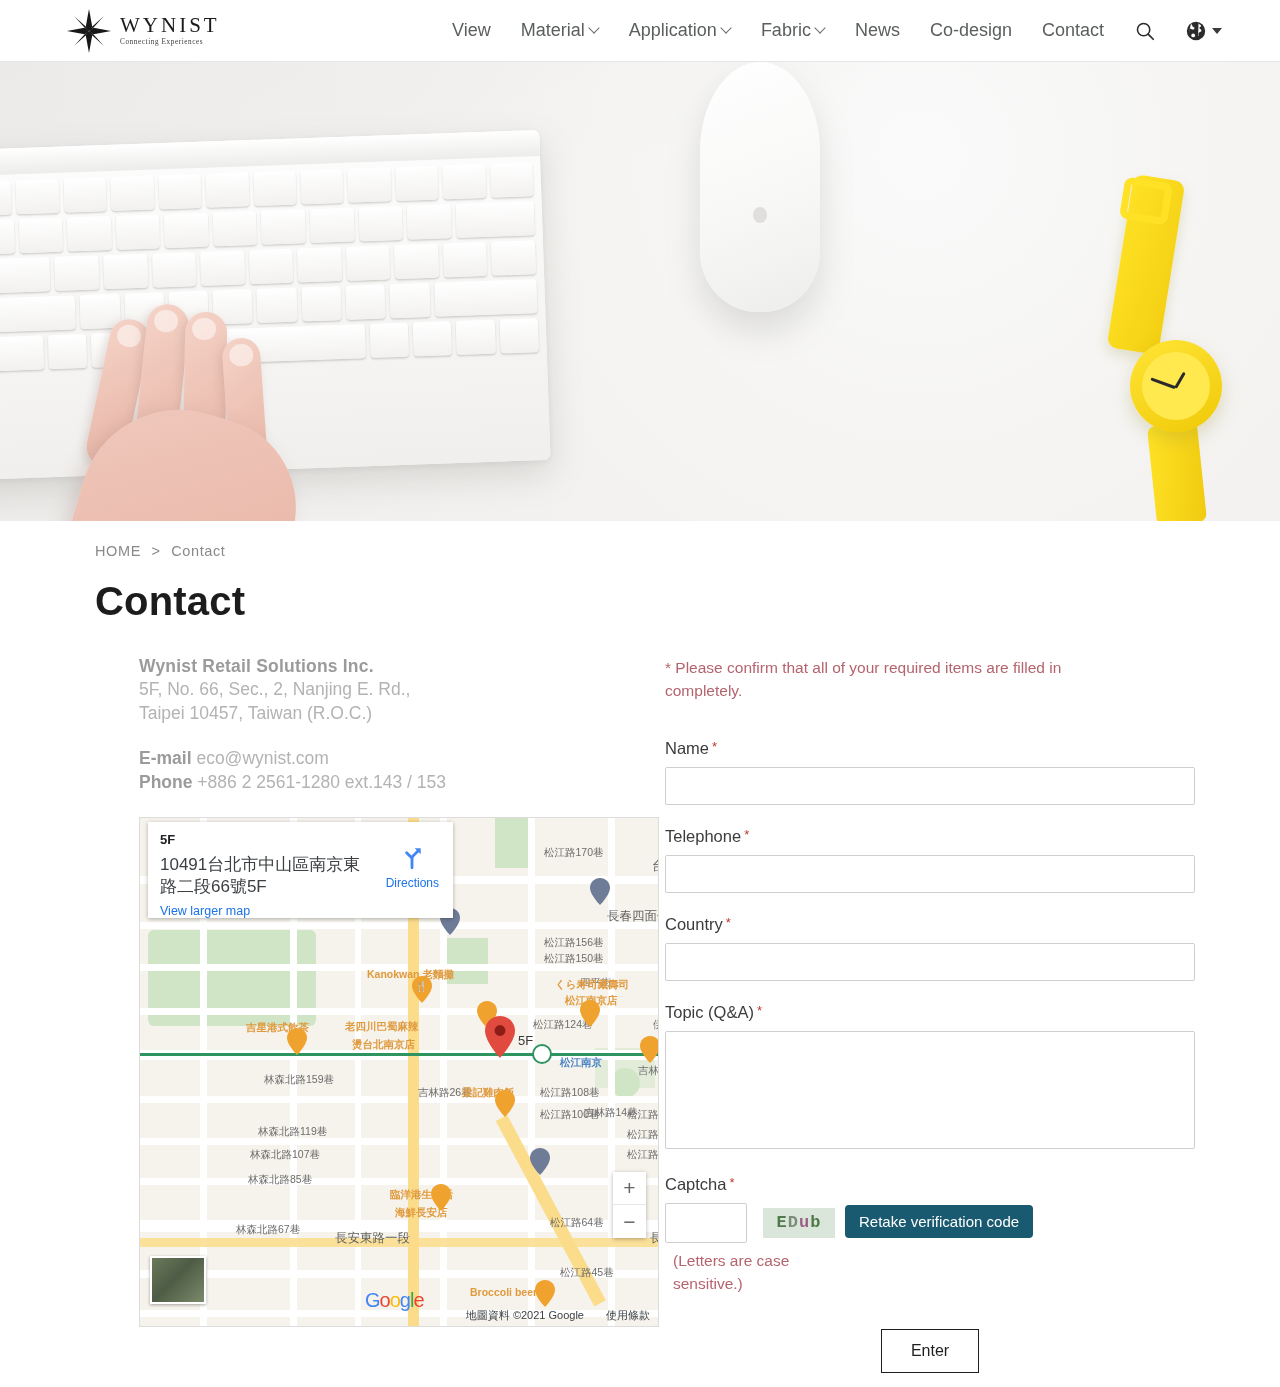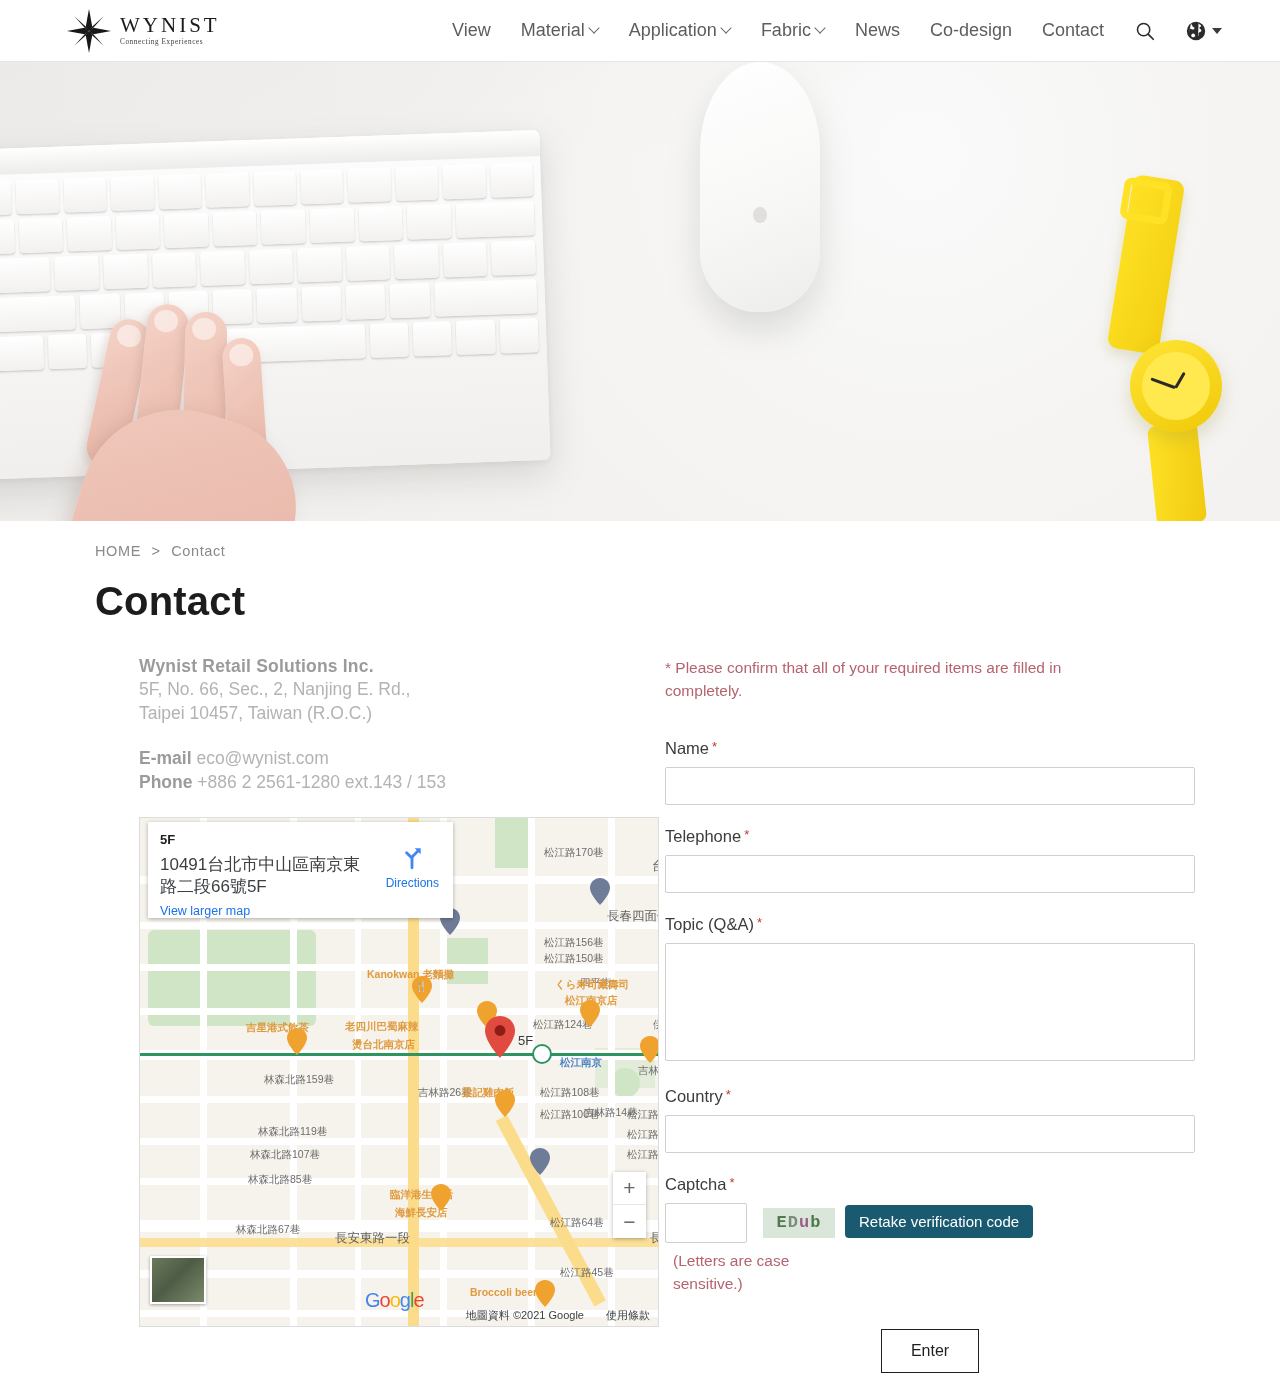--- a/index.html
+++ b/index.html
@@ -602,30 +602,30 @@
           <div class="fgroup">
             <label class="flabel">
               <span>Telephone</span><span class="star">*</span>
             </label>
             <input class="finput" type="text" value="" placeholder="" style="">
           </div>
         </div>
 
         <div class="fgroup full">
           <label class="flabel">
+            <span>Country</span><span class="star">*</span>
+          </label>
+          <input class="finput" type="text" value="" placeholder="" style="">
+        </div>
+
+        <div class="fgroup full">
+          <label class="flabel">
             <span>Topic (Q&amp;A)</span><span class="star">*</span>
           </label>
           <textarea class="ftext" placeholder="" style=""></textarea>
-        </div>
-
-        <div class="fgroup full">
-          <label class="flabel">
-            <span>Country</span><span class="star">*</span>
-          </label>
-          <input class="finput" type="text" value="" placeholder="" style="">
         </div>
 
         <div class="fgroup full">
           <label class="flabel">
             <span>Captcha</span><span class="star">*</span>
           </label>
           <div class="cap-row">
             <input class="cap-input" type="text" value="" placeholder="" style="">
             <div class="cap-img" id="captcha-image" style="background: rgb(219, 230, 218);">
                 <span style="color: rgb(79, 122, 74);">E</span>

